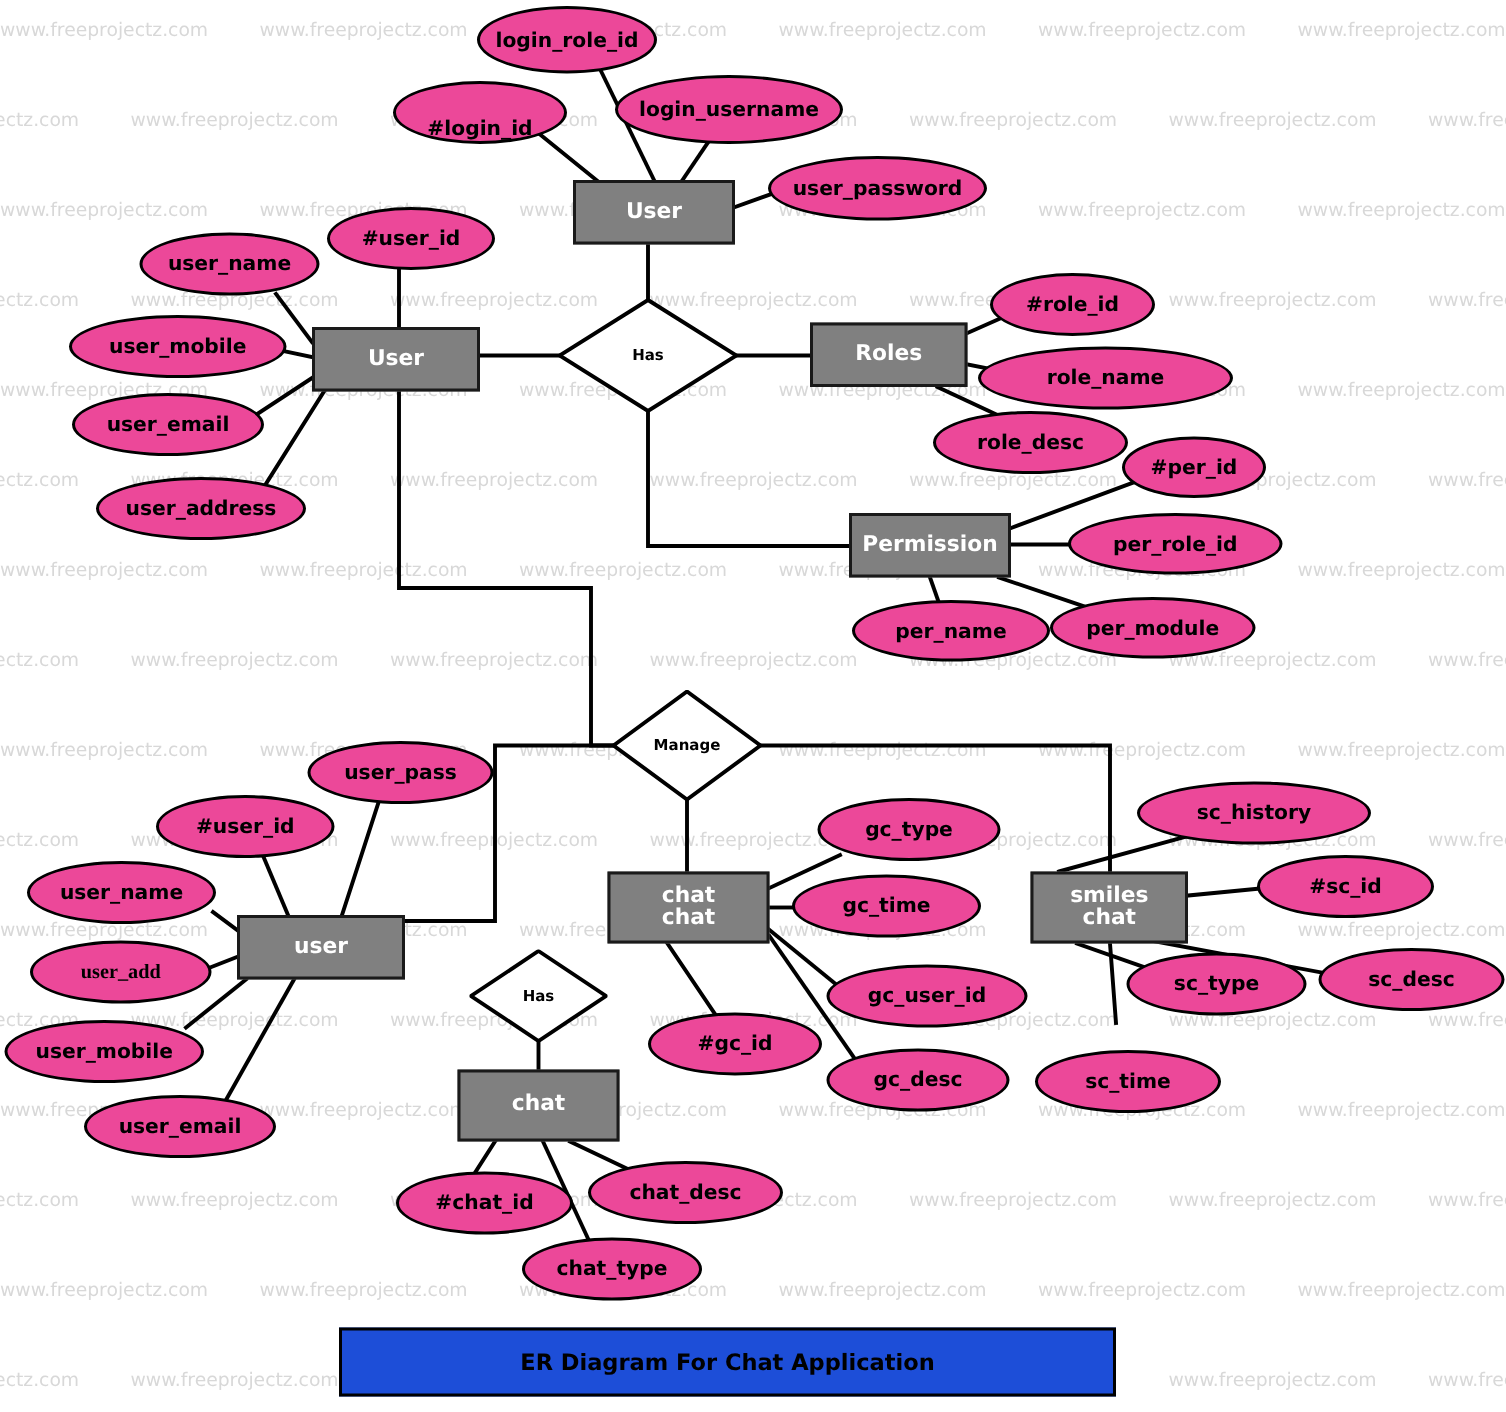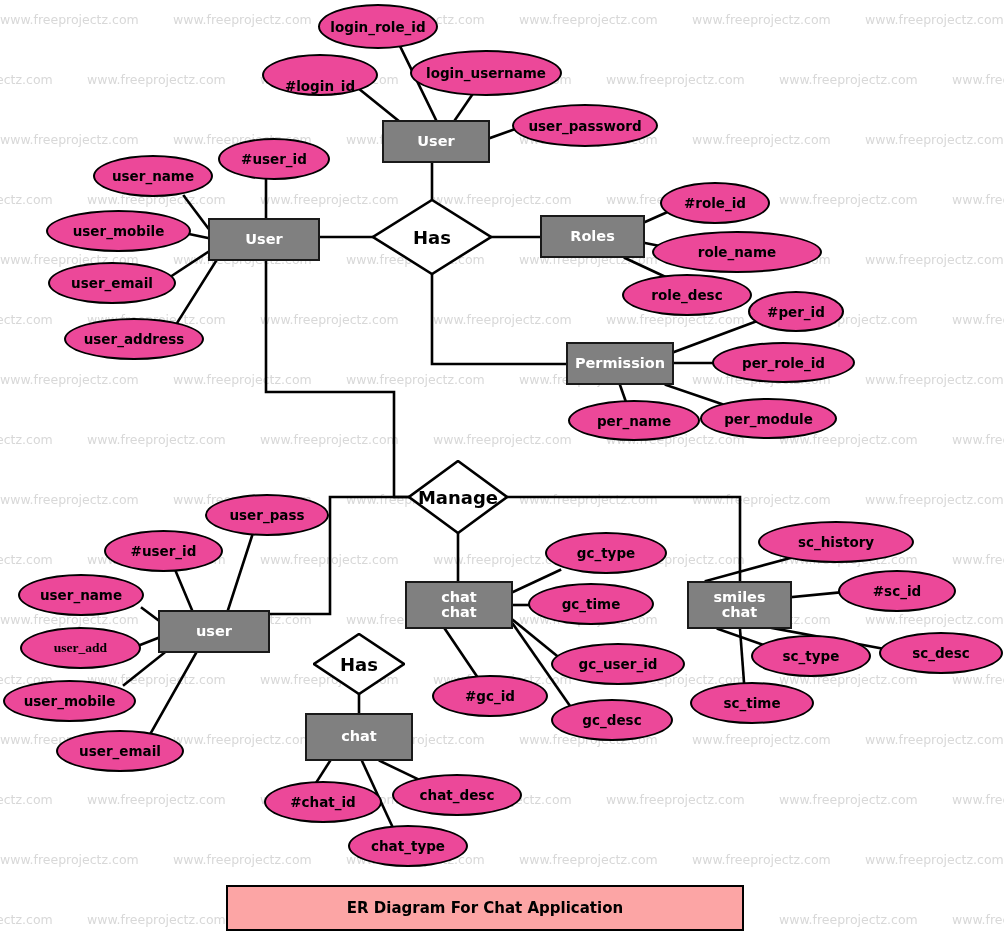--- a/index.html
+++ b/index.html
@@ -66,35 +66,35 @@
     border: 2.5px solid #000000;
     border-radius: 50%;
     color: #000000;
     font-weight: bold;
     font-size: 13.5px;
   }
   .rel {
     background: transparent;
     color: #000000;
     font-weight: bold;
-    font-size: 18px;
+    font-size: 10px;
   }
   .rel .diamond {
     position: absolute;
     left: 0; top: 0;
     width: 100%;
     height: 100%;
     z-index: -1;
   }
   .rel .rlbl {
     position: relative;
     z-index: 1;
   }
   .titlebox {
-    background: #fca5a5;
+    background: #1d4ed8;
     border: 2px solid #000000;
     color: #000000;
     font-weight: bold;
     font-size: 15px;
   }
 </style>
 </head>
 <body>
 
 <div id="canvas">
@@ -381,21 +381,21 @@
       </div>
       <div class="node attr" style="left: 838px; top: 570px; width: 118px; height: 42px;">
         <span>#sc_id</span>
       </div>
       <div class="node attr" style="left: 751px; top: 635px; width: 120px; height: 42px;">
         <span>sc_type</span>
       </div>
       <div class="node attr" style="left: 879px; top: 632px; width: 124px; height: 42px;">
         <span>sc_desc</span>
       </div>
-      <div class="node attr" style="left: 690px; top: 682px; width: 124px; height: 42px;">
+      <div class="node attr" style="left: 690px; top: 700px; width: 124px; height: 42px;">
         <span>sc_time</span>
       </div>
       <div class="node attr" style="left: 264px; top: 781px; width: 118px; height: 42px;">
         <span>#chat_id</span>
       </div>
       <div class="node attr" style="left: 392px; top: 774px; width: 130px; height: 42px;">
         <span>chat_desc</span>
       </div>
       <div class="node attr" style="left: 348px; top: 825px; width: 120px; height: 42px;">
         <span>chat_type</span>

